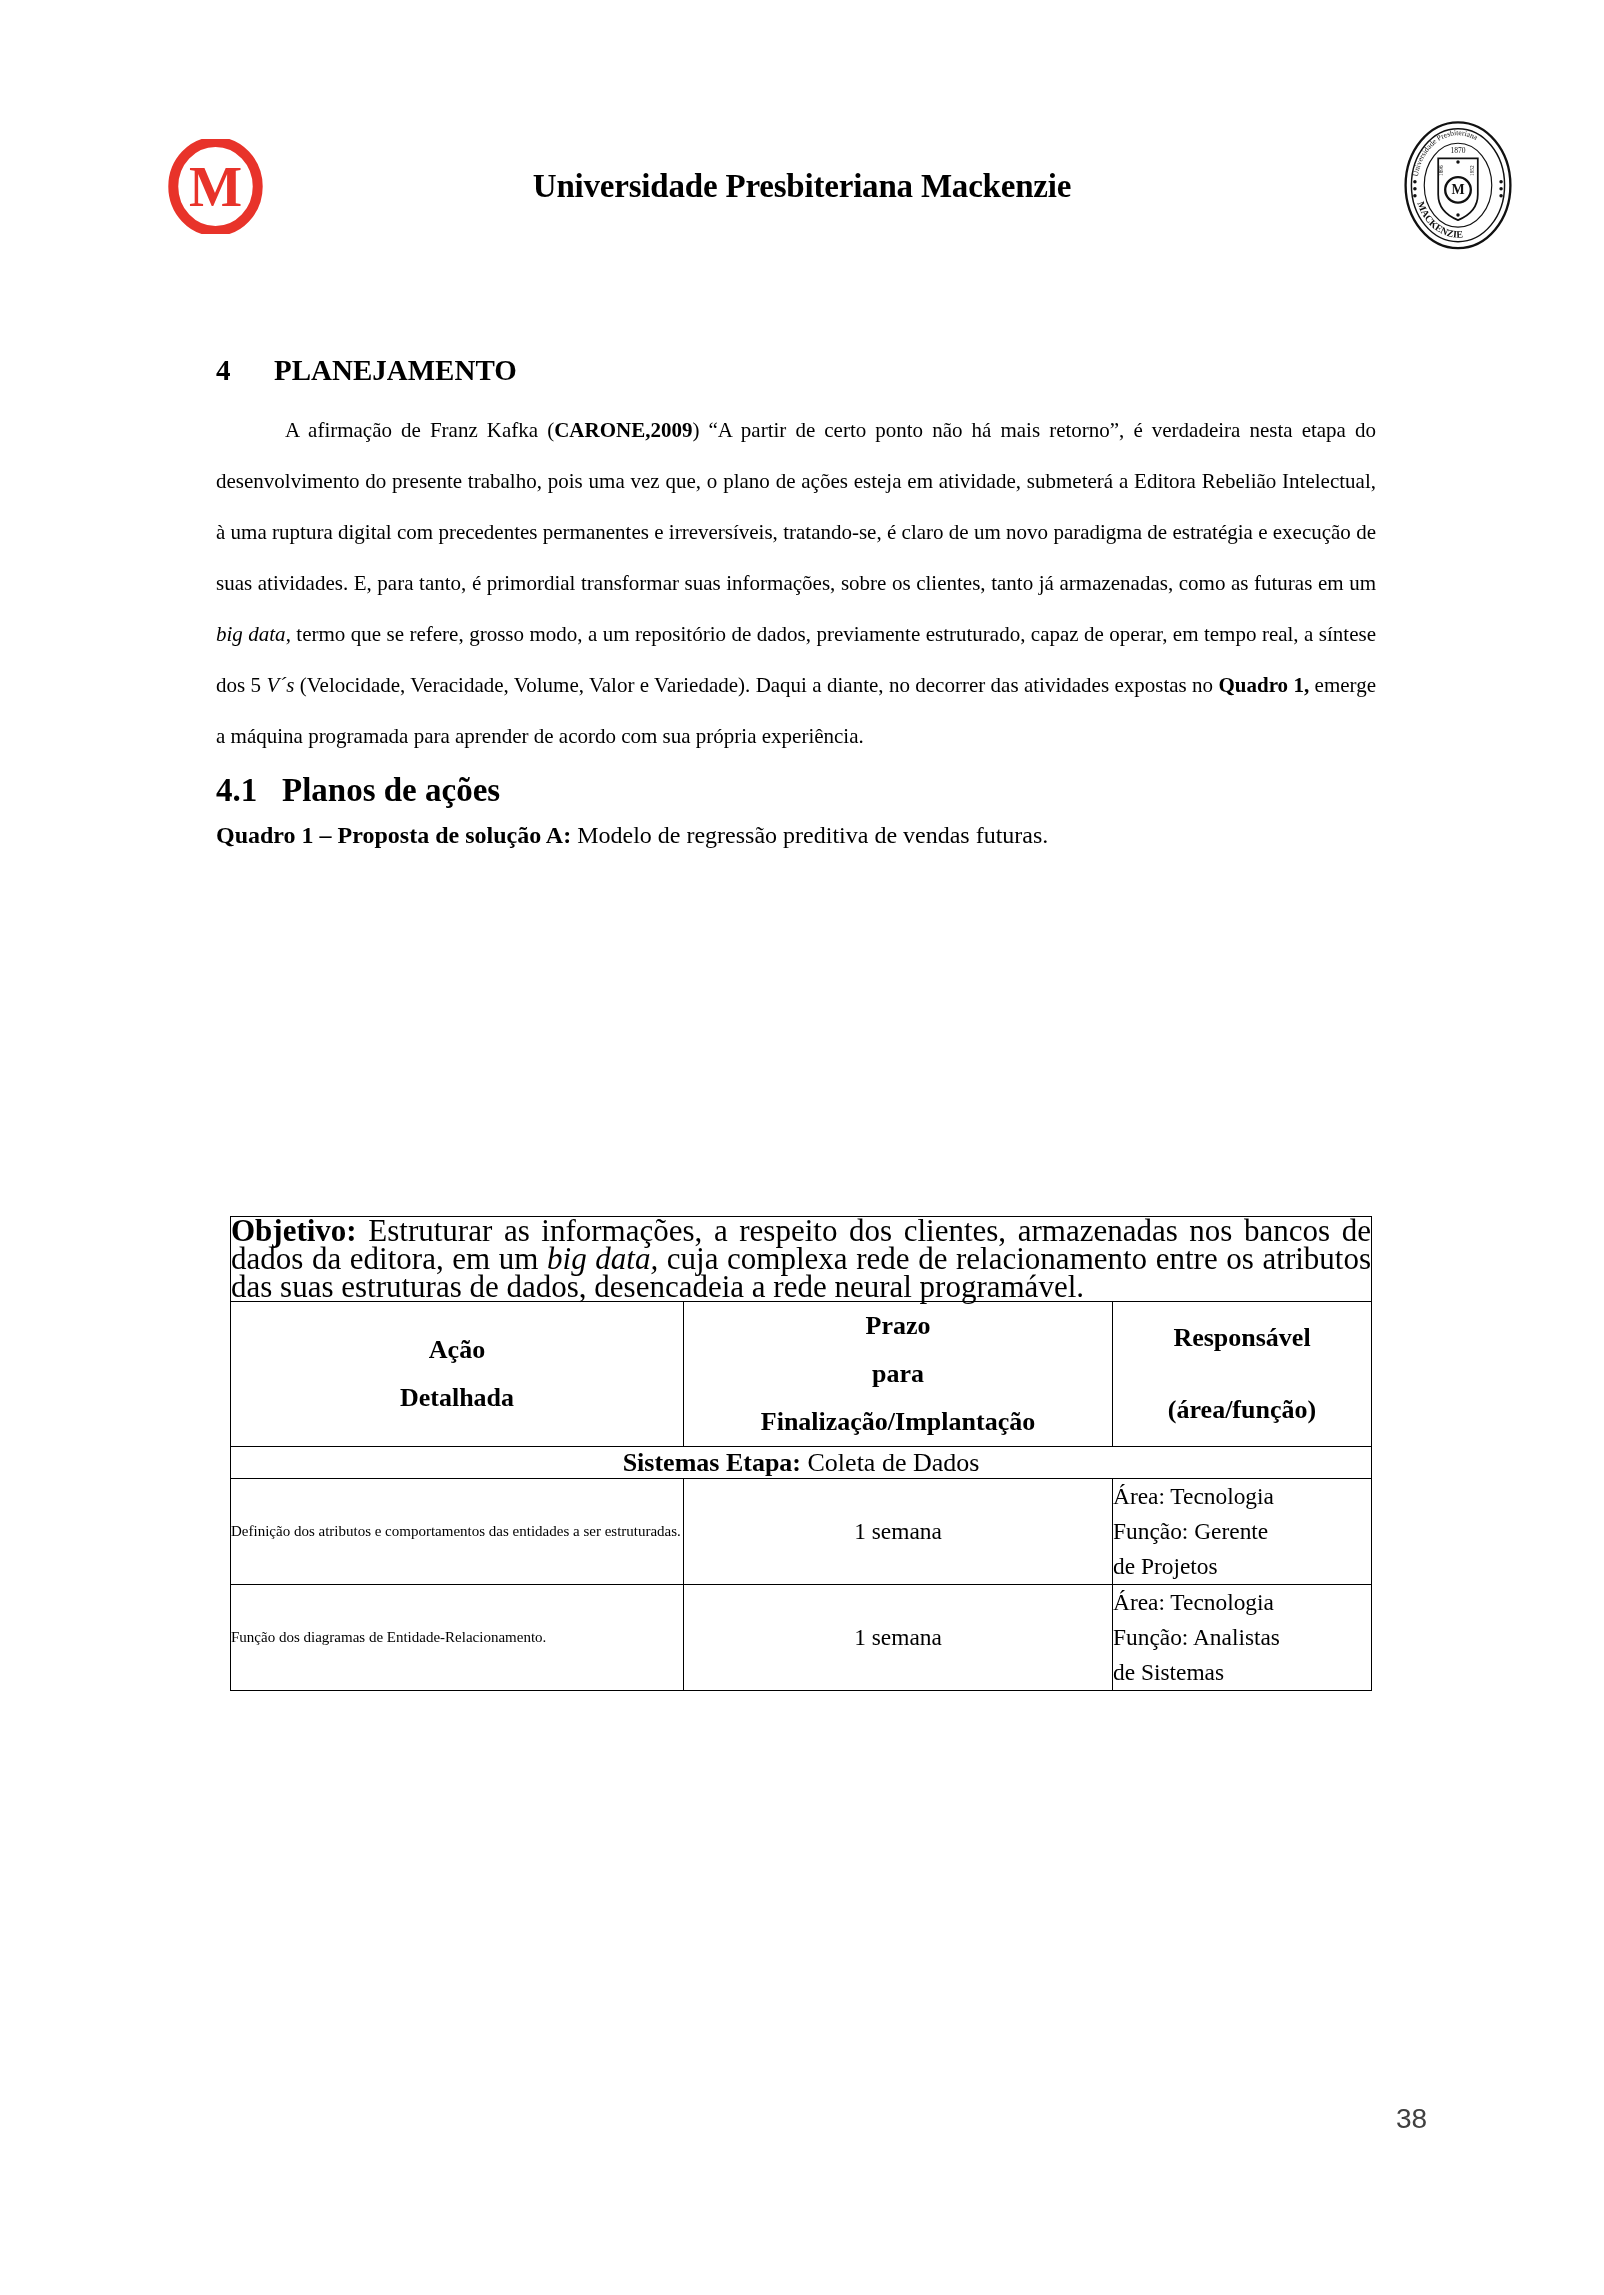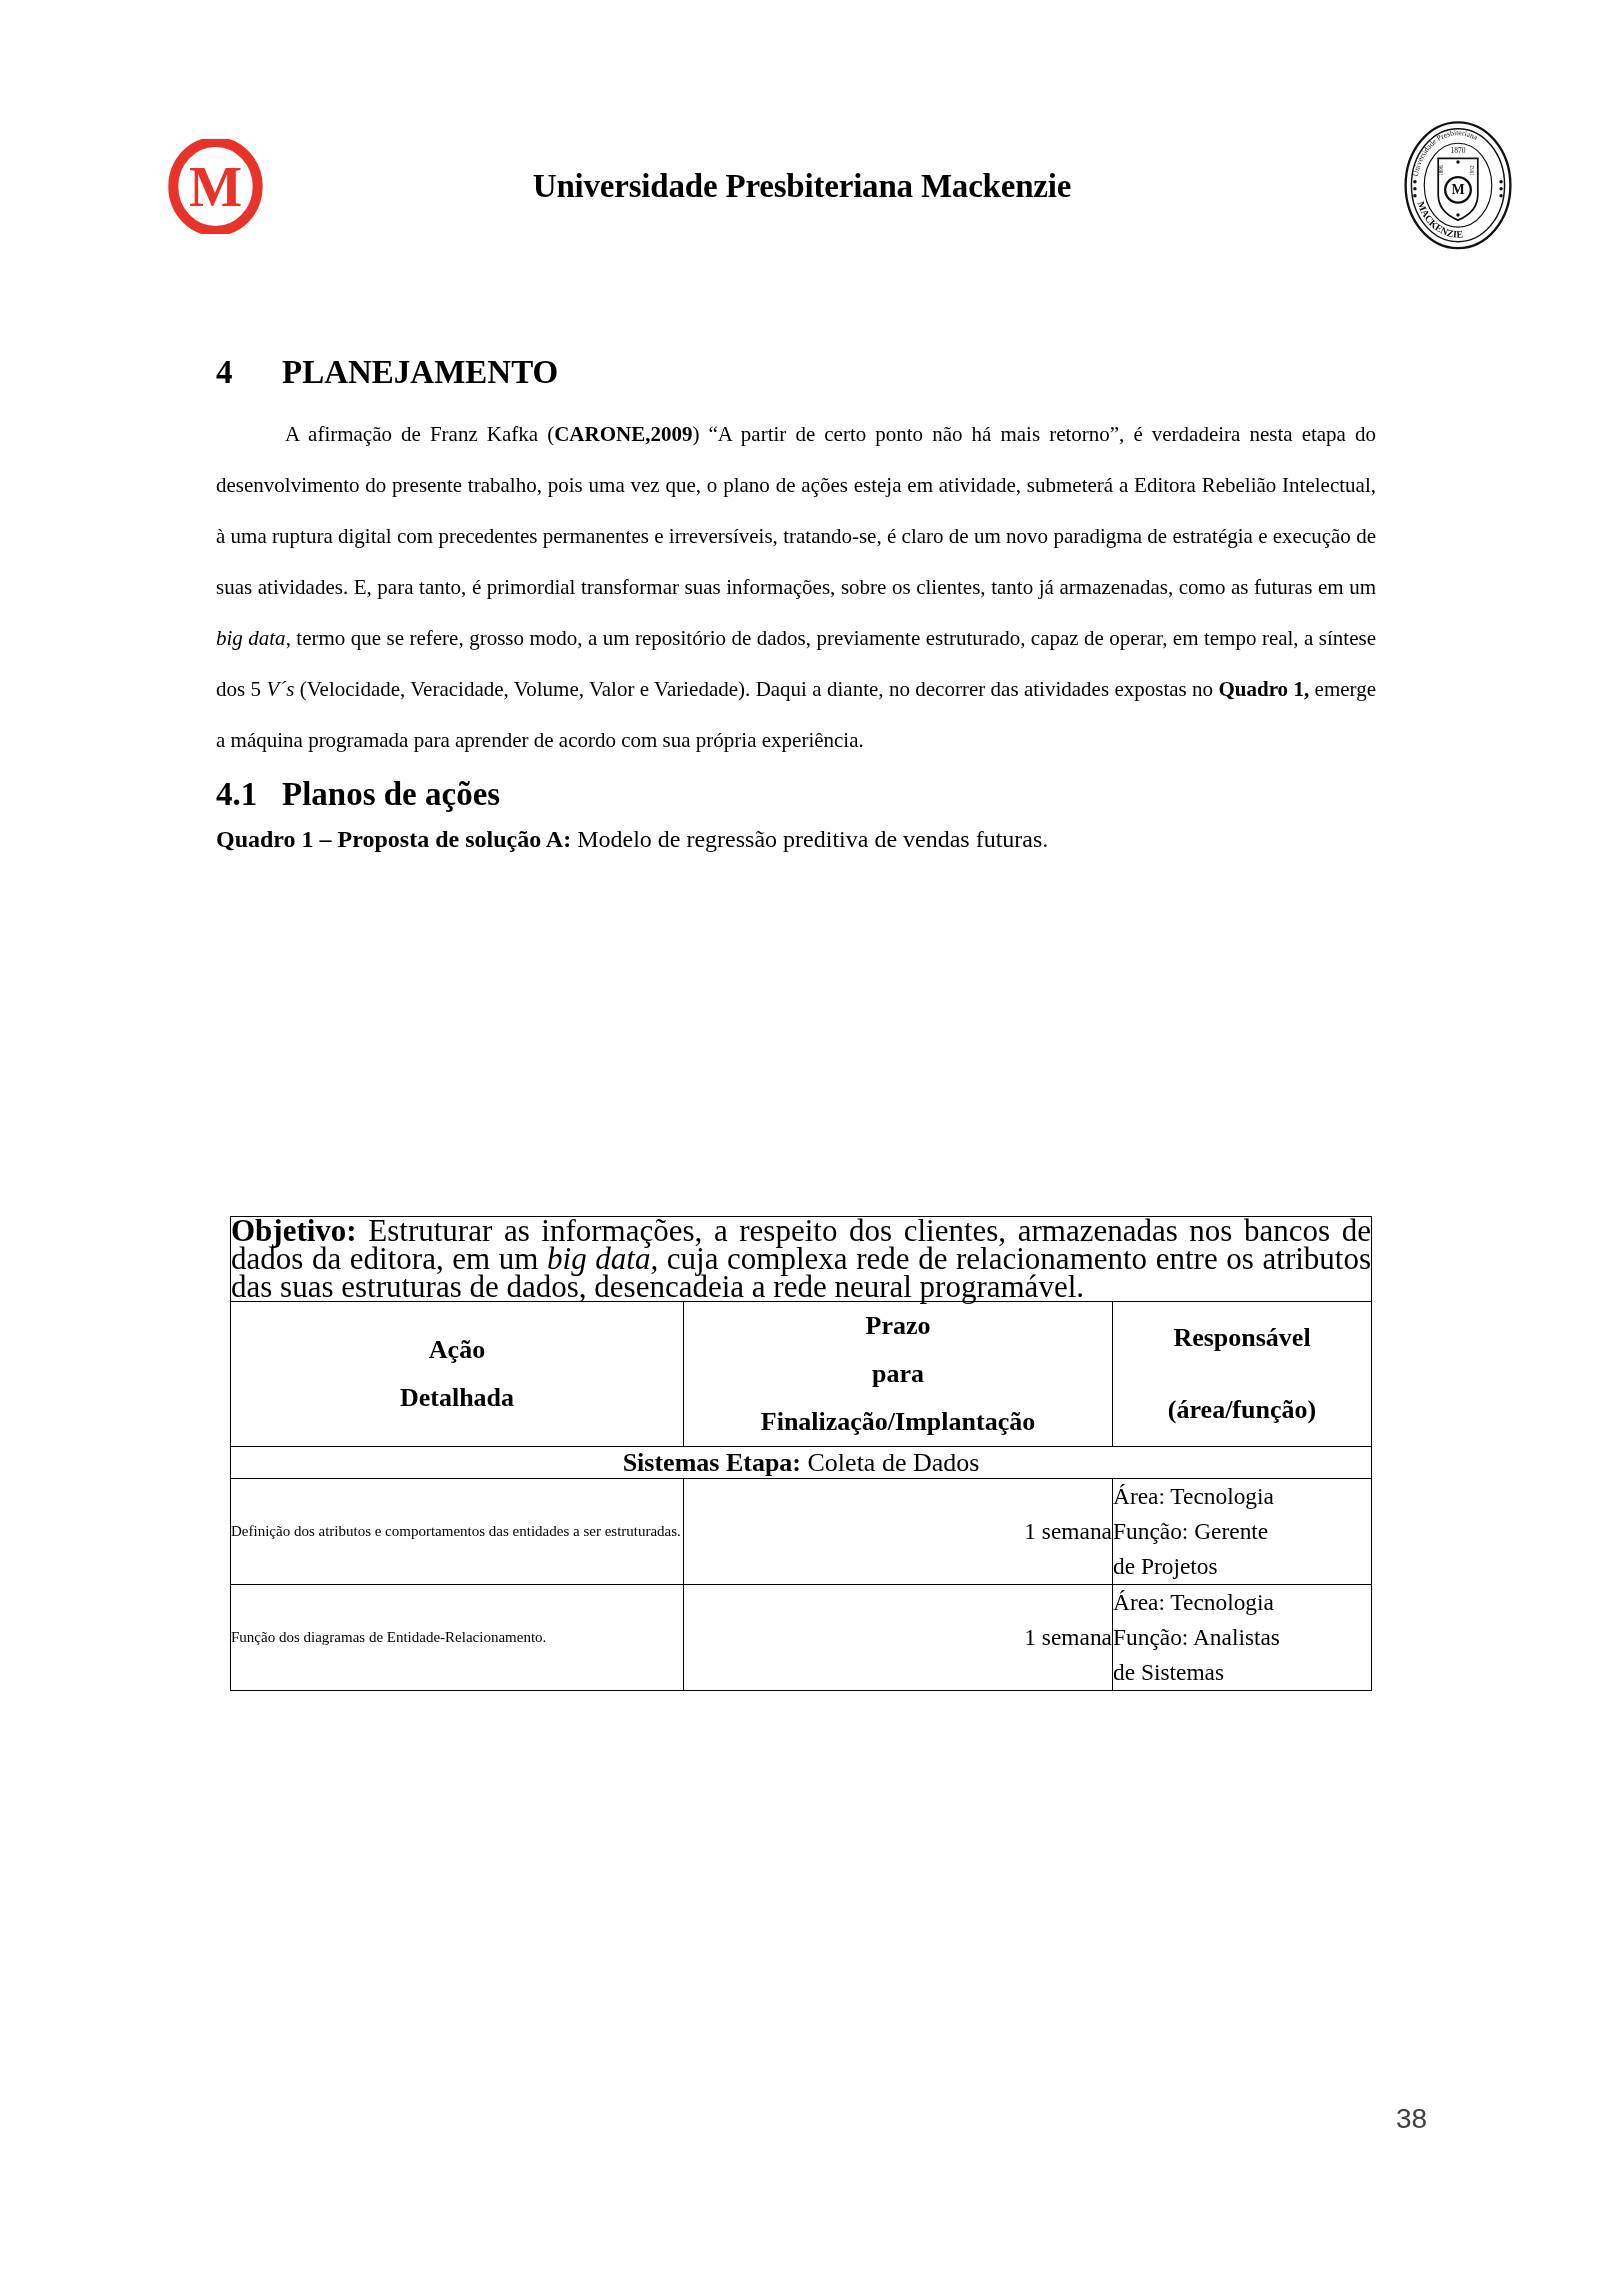--- a/index.html
+++ b/index.html
@@ -55,21 +55,21 @@
   
   #content {
     position: absolute;
     left: 216px;
     top: 356px;
     width: 1160px;
   }
 
   .h1-line {
     font-weight: bold;
-    font-size: 33px;
+    font-size: 29px;
     line-height: 1.0;
     margin: 0 0 20px 0;
     white-space: pre;
   }
   .h2-line {
     font-weight: bold;
     font-size: 33px;
     line-height: 1.0;
     margin: 11.7px 0 15px 0;
     white-space: pre;
@@ -129,21 +129,21 @@
     line-height: 1.2;
     padding: 41px 5.8px;
   }
   td.cell-acao {
     font-size: 15px;
     line-height: 35px;
     padding: 15px 14px;
     vertical-align: middle;
   }
   td.cell-prazo {
-    text-align: right;
+    text-align: center;
     font-size: 23.4px;
     line-height: 35px;
     padding: 15px 7px;
   }
   td.cell-resp {
     font-size: 23.4px;
     line-height: 35px;
     padding: 15px 14px;
     vertical-align: middle;
   }

